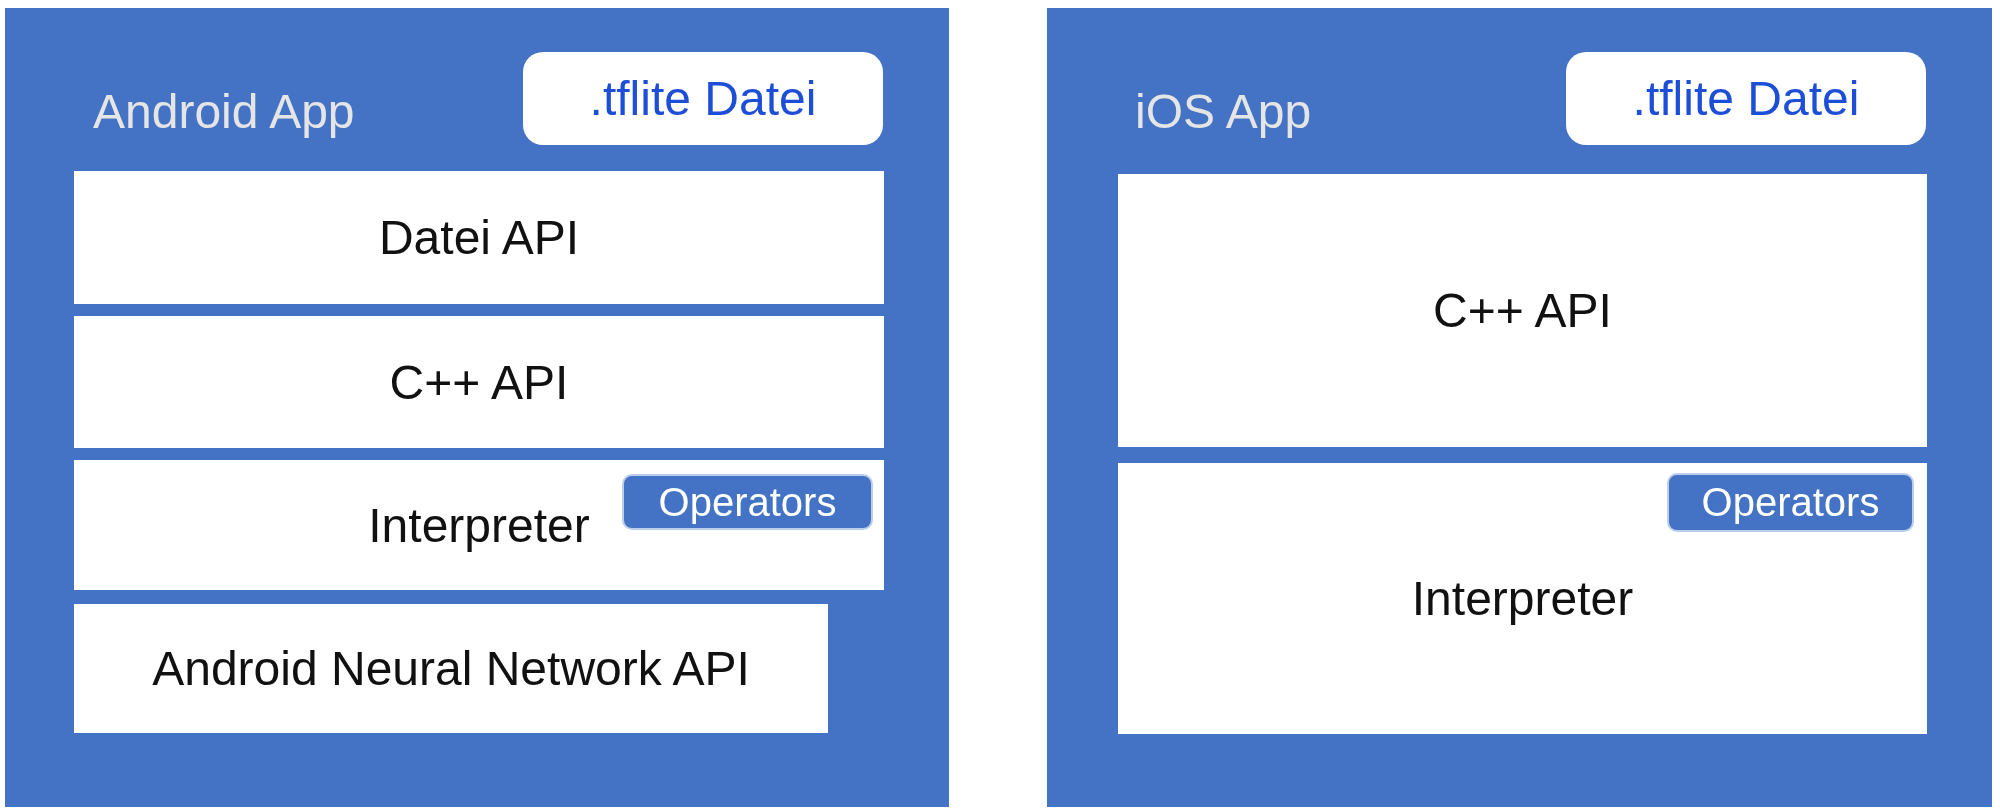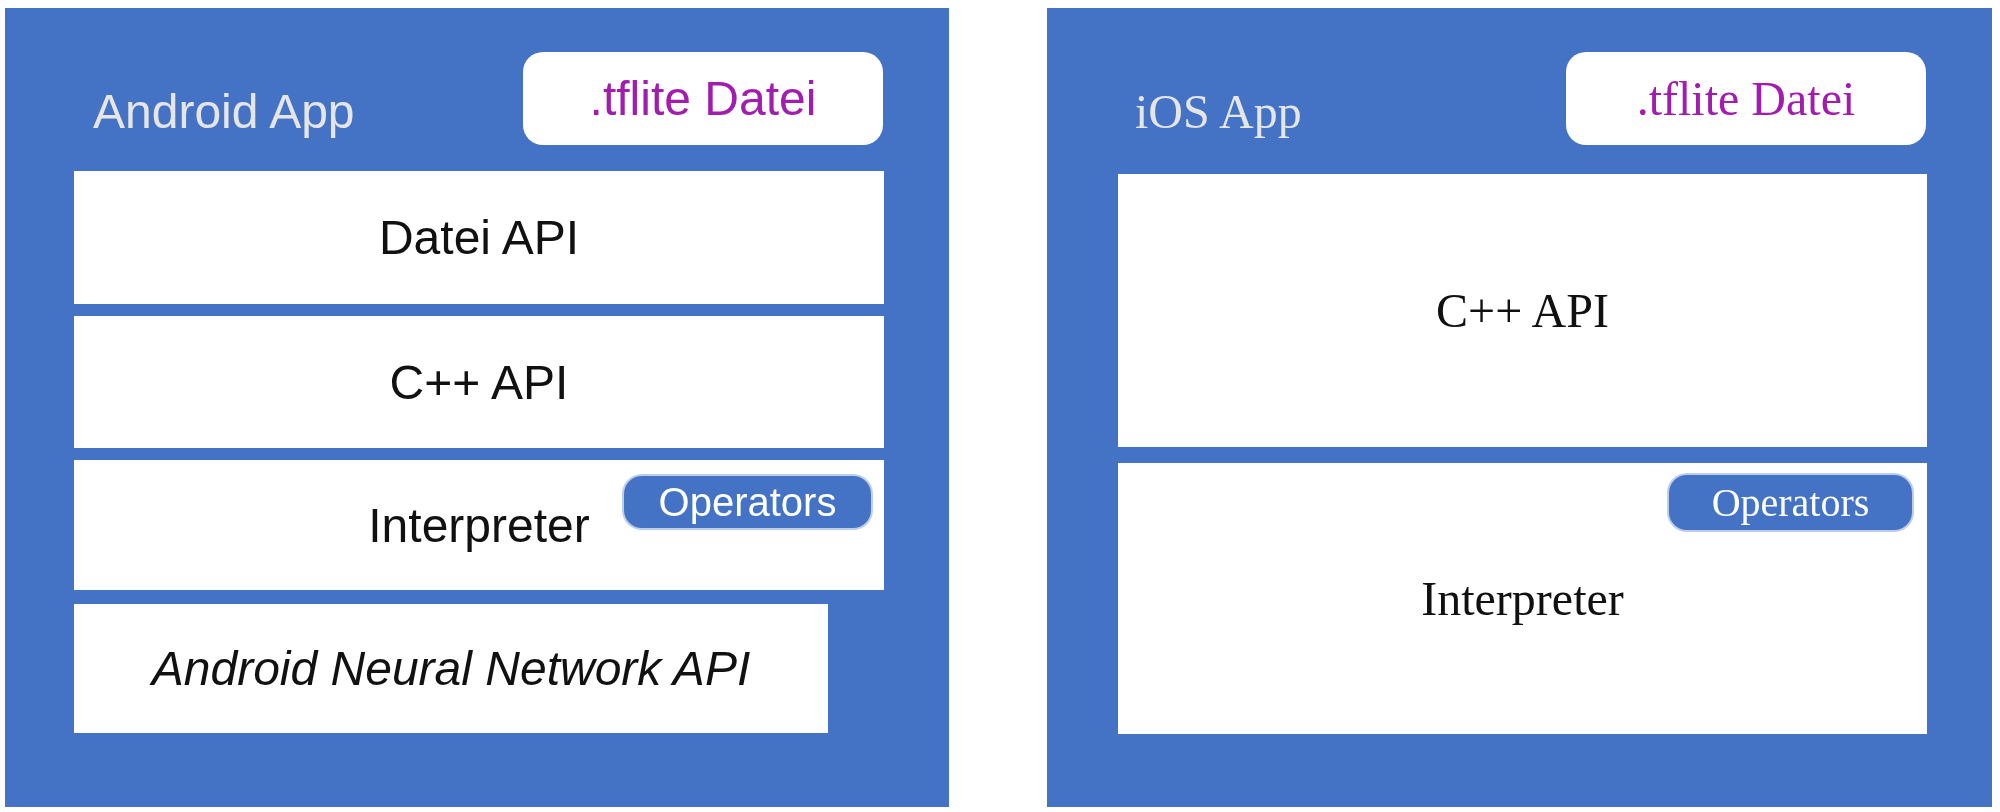--- a/index.html
+++ b/index.html
@@ -9,59 +9,59 @@
     background:#ffffff;
     font-family:"Liberation Sans", sans-serif;
     overflow:hidden;
   }
   .panel{
     position:absolute;
     top:8px;height:799px;
     background:#4472C4;
   }
   #panel-android{left:5px;width:944px;}
-  #panel-ios{left:1047px;width:945px;font-family:Liberation Serif, serif;}
+  #panel-ios{left:1047px;width:945px;}
   .panel-title{
     position:absolute;
     color:#e5e5e5;
     font-size:48px;
     line-height:56px;
     top:76px;left:88px;
     white-space:nowrap;
   }
   .file-box{
     position:absolute;
     width:360px;height:93px;
     background:#ffffff;
     border-radius:20px;
     display:flex;align-items:center;justify-content:center;
-    font-size:48px;color:#a21caf;
+    font-size:48px;color:#1d4ed8;
     top:44px;left:518px;
   }
   #panel-ios .file-box{left:519px;}
   .layer{
     position:absolute;
     background:#ffffff;
     display:flex;align-items:center;justify-content:center;
     font-size:48px;color:#111111;
     text-align:center;
   }
   
   #layer-java-api   {left:69px;top:163px;width:810px;height:133px;}
   #layer-cpp-api-a  {left:69px;top:308px;width:810px;height:132px;}
   #layer-interp-a   {left:69px;top:452px;width:810px;height:130px;}
-  #layer-annapi     {left:69px;top:596px;width:754px;height:129px;font-style:italic;}
+  #layer-annapi     {left:69px;top:596px;width:754px;height:129px;}
   
   #layer-cpp-api-i  {left:71px;top:166px;width:809px;height:273px;}
   #layer-interp-i   {left:71px;top:455px;width:809px;height:271px;}
   .badge{
     position:absolute;
     background:#4472C4;
     border:2px solid rgba(255,255,255,0.65);
-    border-radius:20px;
+    border-radius:10px;
     color:#ffffff;
     font-size:40px;
     display:flex;align-items:center;justify-content:center;
     box-sizing:border-box;
   }
   #badge-operators-a{left:548px;top:14px;width:251px;height:56px;}
   #badge-operators-i{left:549px;top:10px;width:247px;height:59px;}
 </style>
 </head>
 <body>

